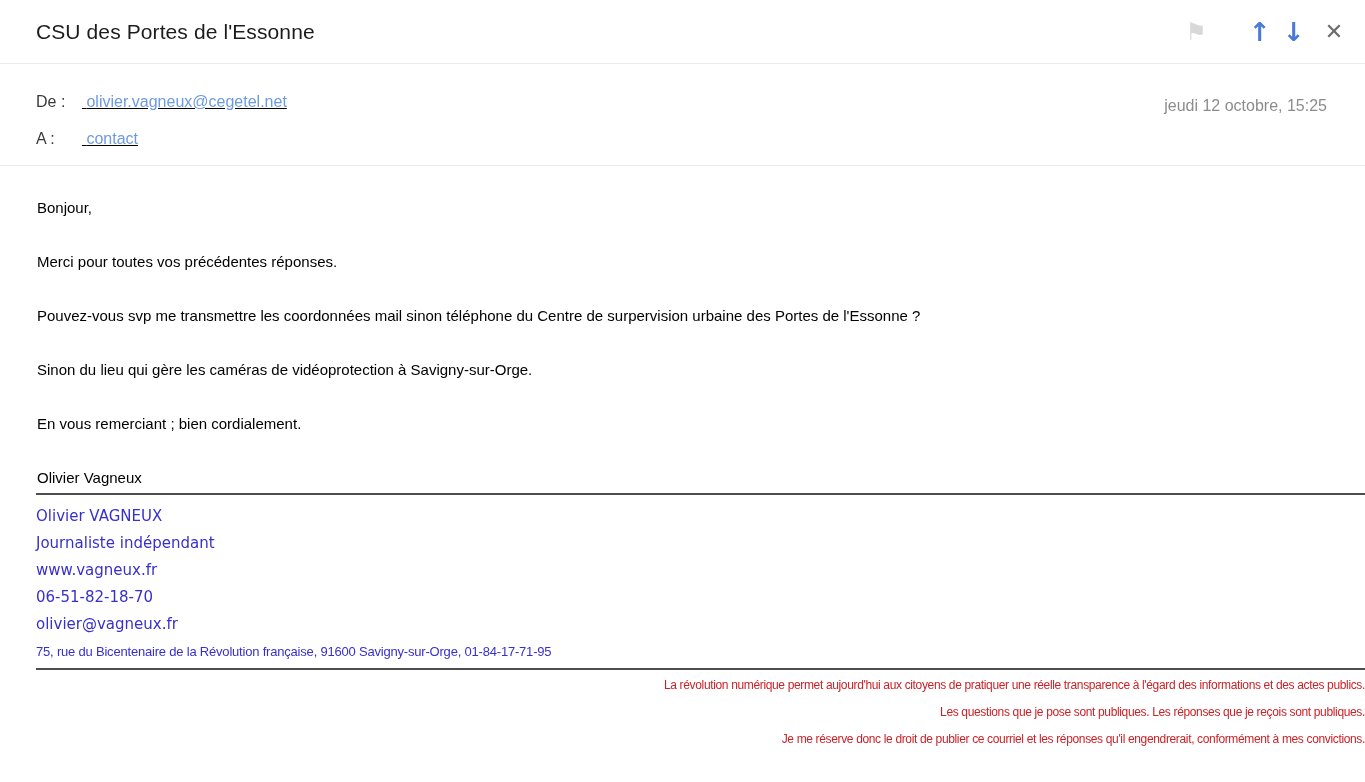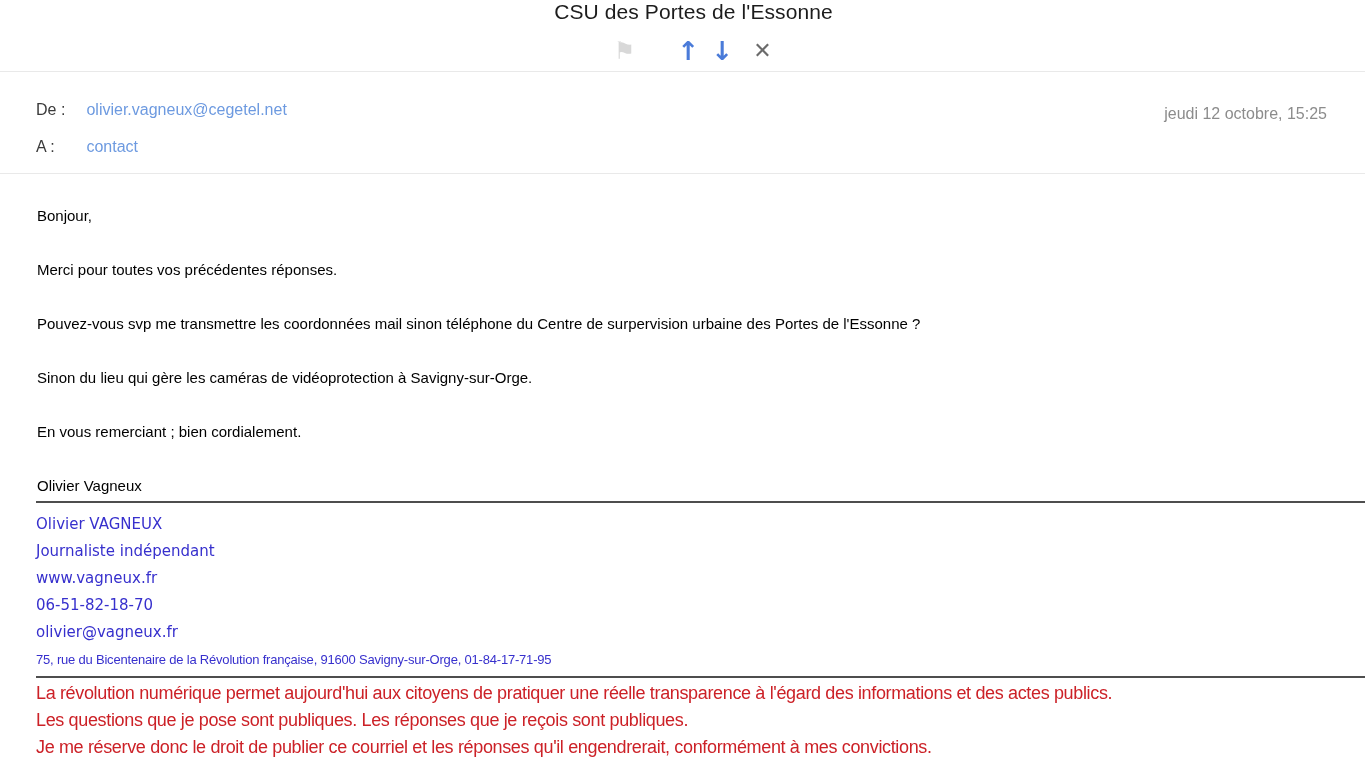--- a/index.html
+++ b/index.html
@@ -3,27 +3,26 @@
 <meta charset="utf-8">
 <style>
   * { box-sizing: border-box; margin: 0; padding: 0; }
   html, body { width: 1365px; height: 782px; background: #ffffff; overflow: hidden; }
   body { font-family: "Liberation Sans", sans-serif; color: #000; }
 
   .window { width: 1365px; height: 782px; background: #fff; position: relative; }
 
   
   .titlebar {
-    height: 72px;
+    height: 64px;
     display: flex;
     align-items: center;
     padding: 0 14px 0 36px;
     border-bottom: 1px solid #e9e9e9;
     background: #fff;
-    flex-direction: column;
   }
   .subject {
     font-size: 21px;
     font-weight: 400;
     color: #1c1c1c;
     letter-spacing: 0.1px;
     flex: 1 1 auto;
     white-space: nowrap;
   }
   .actions { display: flex; align-items: center; }
@@ -39,20 +38,21 @@
   .btn-up .glyph, .btn-down .glyph { color: #4a7bd9; font-size: 26px; font-weight: bold; }
   .btn-close { margin-left: 6px; }
   .btn-close .glyph { color: #6b6b6b; font-size: 22px; font-weight: bold; }
 
   
   .meta {
     position: relative;
     padding: 26px 38px 12px 36px;
     border-bottom: 1px solid #e9e9e9;
     background: #fff;
+    text-decoration: underline;
   }
   .meta-row { font-size: 16px; line-height: 24px; }
   .row-from { margin-bottom: 13px; }
   .row-to   { margin-bottom: 2px; }
   .meta-label {
     display: inline-block;
     min-width: 46px;
     color: #3a3a3a;
   }
   .meta-link { color: #6d9ae0; text-decoration: none; cursor: pointer; }
@@ -92,24 +92,25 @@
   .sig-line { white-space: nowrap; }
   .sig-address {
     font-family: "Liberation Sans", sans-serif;
     letter-spacing: -0.2px;
     font-size: 13px;
   }
   .rule-dark.after-sig { margin: 3px 0 2px 0; }
 
   
   .disclaimer {
-    font-size: 18px;
+    font-size: 12px;
     line-height: 27px;
     color: #cc2127;
     letter-spacing: -0.35px;
+    text-align: right;
   }
   .disclaimer-line { white-space: nowrap; }
 </style>
 </head>
 <body>
 
 <div class="window">
 
   <header class="titlebar">
     <h1 class="subject">CSU des Portes de l'Essonne</h1>

